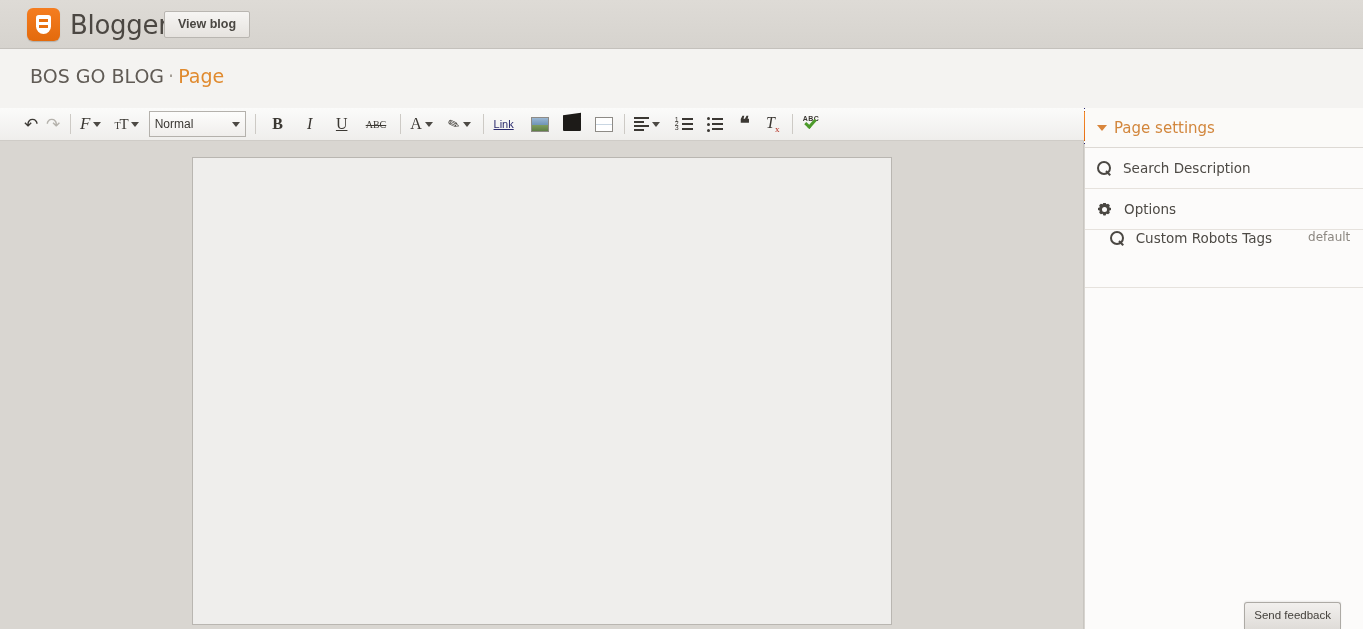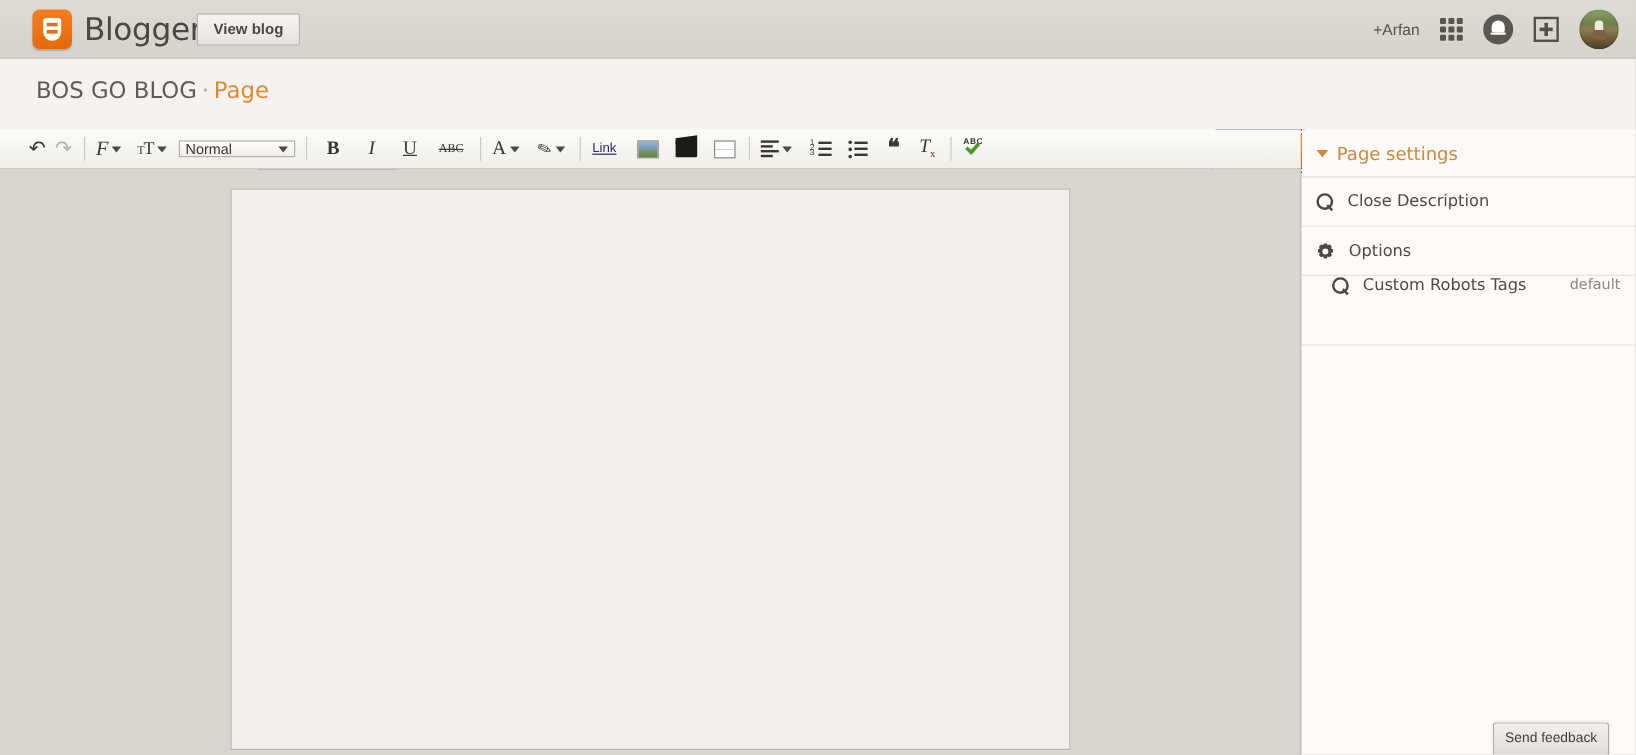--- a/index.html
+++ b/index.html
@@ -126,21 +126,21 @@
   .mode.active { background: linear-gradient(to bottom,#dfdcd7 0%, #cfccc7 100%); border-radius: 2px 0 0 2px; }
   .mode.inactive { background: linear-gradient(to bottom,#fbfaf9 0%, #efedea 100%); border-left: none; border-radius: 0 2px 2px 0; }
   .tgroup { display: flex; align-items: center; }
   .tsep { width: 1px; height: 20px; background: #cdcac5; margin: 0 6px; }
   .tbtn {
     height: 24px; min-width: 22px; padding: 0 3px; display: flex; align-items: center; justify-content: center;
     cursor: pointer; color: #3b3833; font-size: 14px;
   }
   .caret { width: 0; height: 0; border-left: 4px solid transparent; border-right: 4px solid transparent; border-top: 5px solid #4c4944; margin-left: 3px; }
   .normal-select {
-    height: 14px; width: 97px; padding-left: 5px; font-size: 12px; color: #3a3733;
+    height: 26px; width: 97px; padding-left: 5px; font-size: 12px; color: #3a3733;
     background: linear-gradient(to bottom,#fdfdfc 0%,#f0eeec 100%);
     border: 1px solid #b4b1ac; display: flex; align-items: center; justify-content: space-between; cursor: pointer;
   }
   .normal-select .caret { margin-right: 5px; }
   .ico-undo, .ico-redo { font-size: 17px; color: #3c3934; font-family: "DejaVu Sans", sans-serif; }
   .ico-redo { color: #b5b2ac; }
   .ico-F { font-family: "Liberation Serif", serif; font-style: italic; font-size: 17px; }
   .ico-TT { font-family: "Liberation Serif", serif; letter-spacing: -1px; }
   .ico-TT .sm { font-size: 10px; }
   .ico-TT .lg { font-size: 15px; }
@@ -226,37 +226,20 @@
 
 <div class="page">
 
   <div class="topbar">
     <div class="brand">
       <div class="blogger-logo"></div>
       <span class="brand-name">Blogger</span>
     </div>
     <div class="view-blog-btn">View blog</div>
 
-    <div class="topright">
-      <span class="gplus-name">+Arfan</span>
-      <span class="apps-grid">
-        <i></i>
-          <i></i>
-          <i></i>
-          <i></i>
-          <i></i>
-          <i></i>
-          <i></i>
-          <i></i>
-          <i></i>
-      </span>
-      <span class="bell-wrap"></span>
-      <span class="share-icon"></span>
-      <span class="avatar"></span>
-    </div>
   </div>
 
   <div class="titlerow">
     <div class="blogtitle">
       <span>BOS GO BLOG</span><span class="sep">·</span><span class="pageword">Page</span>
     </div>
     <input class="title-input" value="bos go blog" style="">
     <div class="title-focus"></div>
 
     <div class="actions">
@@ -394,21 +377,21 @@
   </div>
 
   <div class="sidebar">
     <div class="side-header">
       <span class="tri-down"></span>
       <span class="side-title">Page settings</span>
     </div>
 
     <div class="side-item">
       <span class="mag-icon"></span>
-      <span>Close Description</span>
+      <span>Search Description</span>
     </div>
 
     <div class="side-item">
       <span class="gear-icon"></span>
       <span>Options</span>
     </div>
 
     <div class="side-item tall">
       <span class="row1">
         <span class="mag-icon"></span>

